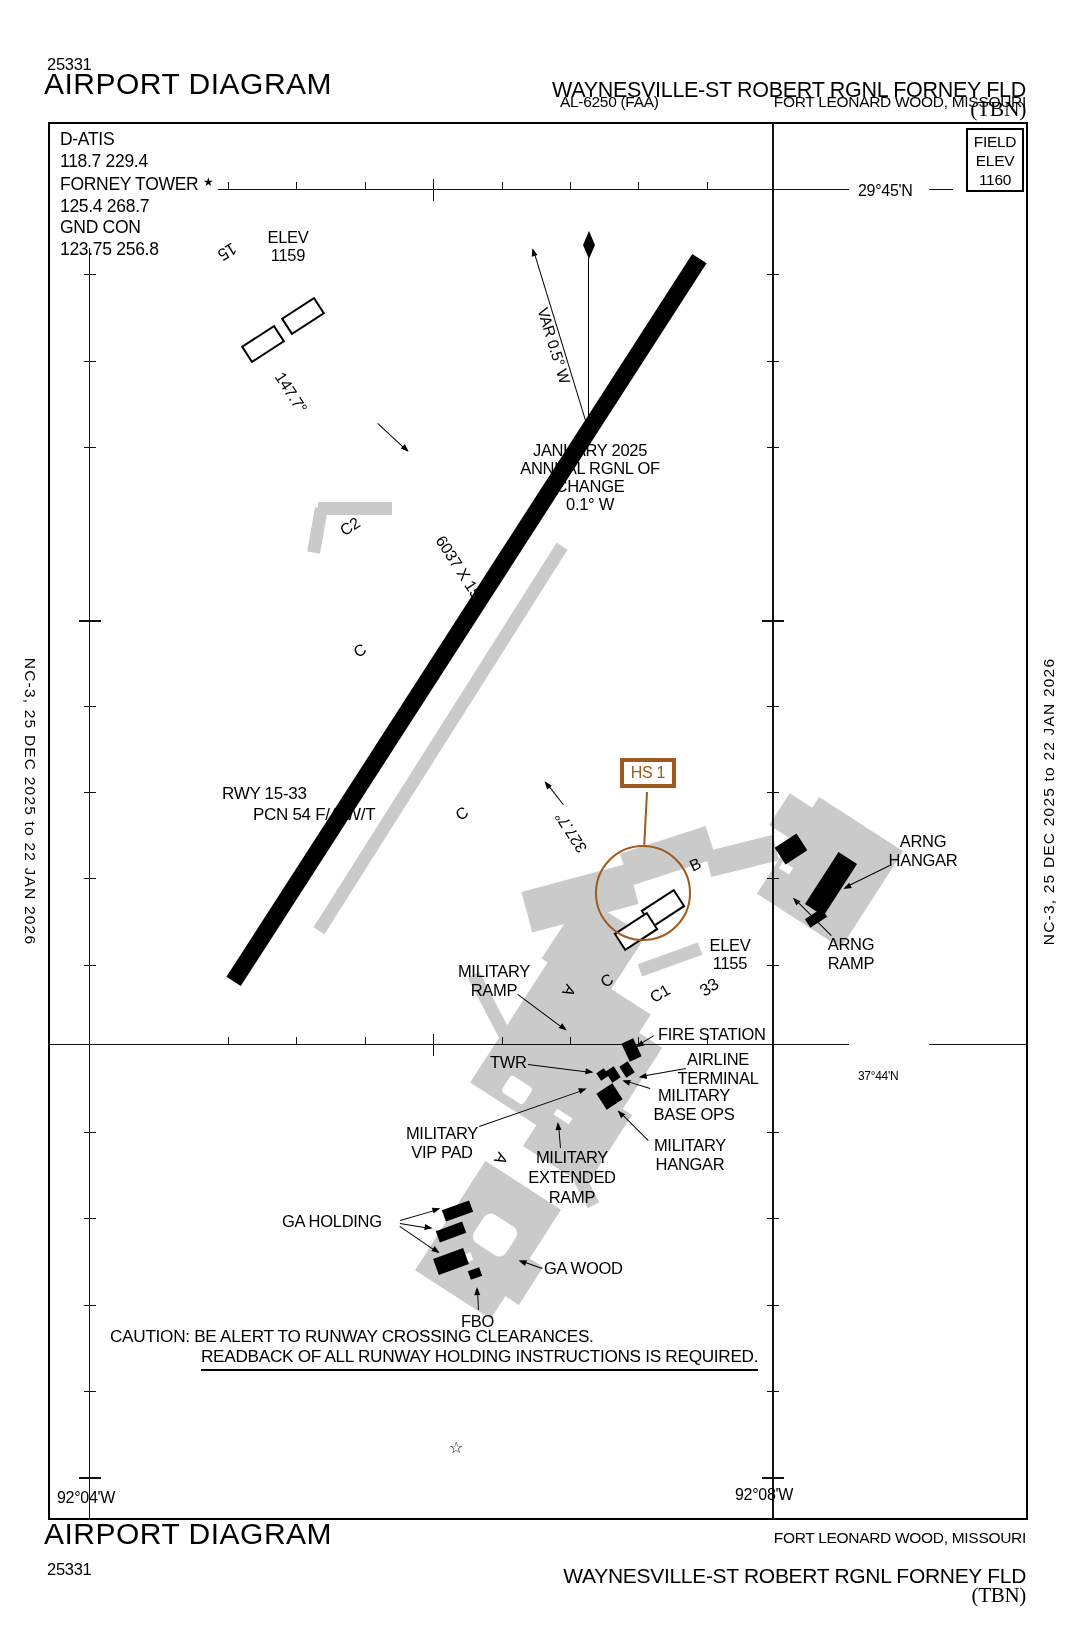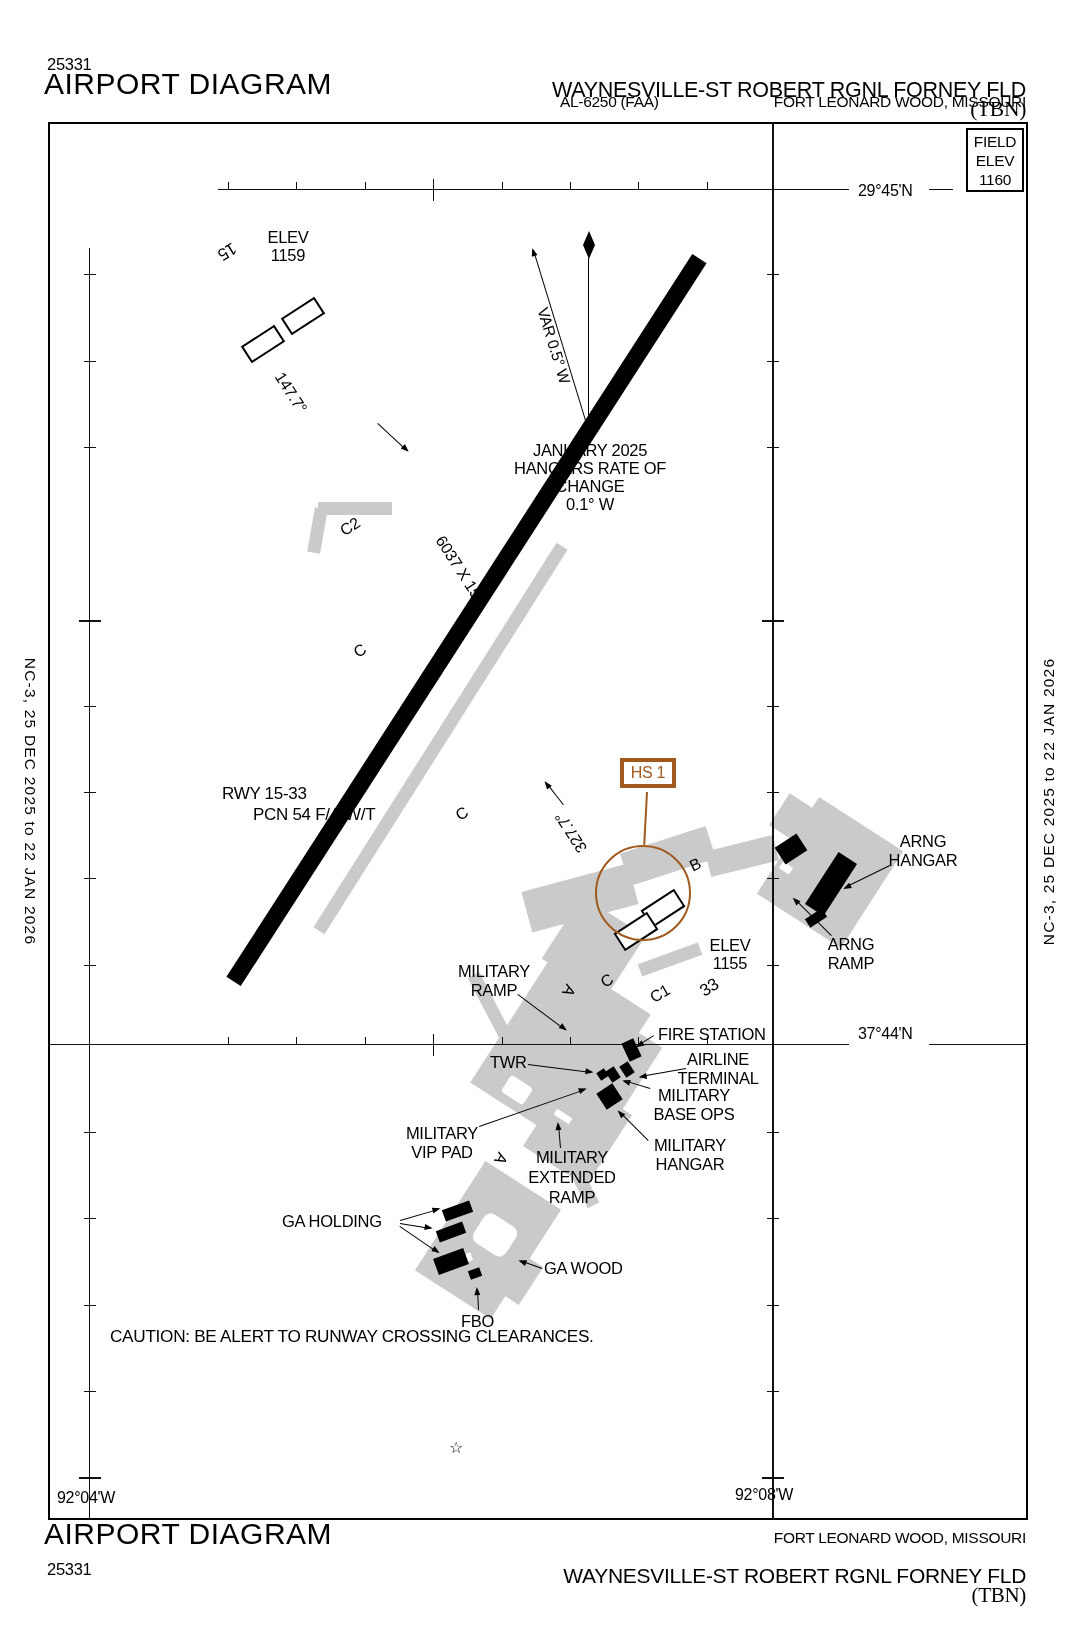--- a/index.html
+++ b/index.html
@@ -39,20 +39,28 @@
 
   <div class="lbl rot" style="left:-140px;top:792px;width:340px;text-align:center;font-size:15.5px;letter-spacing:1.2px;transform:rotate(90deg);">NC-3,  25 DEC 2025  to  22 JAN 2026</div>
   <div class="lbl rot" style="left:878px;top:792px;width:340px;text-align:center;font-size:15.5px;letter-spacing:1.2px;transform:rotate(-90deg);">NC-3,  25 DEC 2025  to  22 JAN 2026</div>
 
   <div class="abs ctr" style="left:966px;top:128px;width:58px;height:64px;border:2px solid #000;box-sizing:border-box;">
     <div class="lbl ctr" style="position:static;font-size:15.5px;line-height:19px;margin-top:2px;">FIELD
 ELEV</div>
     <div class="lbl ctr" style="position:static;font-size:15.5px;line-height:19px;">1160</div>
   </div>
 
+  <div class="abs" style="left:60px;top:129px;font-size:17.5px;line-height:21.5px;">
+    <div>D-ATIS</div>
+    <div>118.7  229.4</div>
+    <div><span>FORNEY TOWER</span> <span style="font-size:12px;vertical-align:4px;">★</span></div>
+    <div>125.4  268.7</div>
+    <div>GND CON</div>
+    <div>123.75  256.8</div>
+  </div>
 
   <div id="gen-under" class="abs" style="left:0;top:0;">
       <div class="gray" style="left: 318px; top: 501.5px; width: 74px; height: 13px; transform: rotate(0deg); border-radius: 0px;"></div>
       <div class="gray" style="left: 310.5px; top: 507.5px; width: 13px; height: 45px; transform: rotate(10deg); border-radius: 0px;"></div>
       <div class="gray" style="left: 433.5px; top: 510.5px; width: 13px; height: 455px; transform: rotate(32.3deg); border-radius: 0px;"></div>
       <div class="gray" style="left: 525px; top: 877px; width: 110px; height: 42px; transform: rotate(-15deg); border-radius: 0px;"></div>
       <div class="gray" style="left: 555.5px; top: 909.5px; width: 75px; height: 75px; transform: rotate(33deg); border-radius: 0px;"></div>
       <div class="gray" style="left: 638px; top: 952.5px; width: 64px; height: 13px; transform: rotate(-20deg); border-radius: 0px;"></div>
       <div class="gray" style="left: 623px; top: 839px; width: 90px; height: 34px; transform: rotate(-18deg); border-radius: 0px;"></div>
       <div class="gray" style="left: 780px; top: 814.5px; width: 100px; height: 115px; transform: rotate(32.8deg); border-radius: 0px;"></div>
@@ -161,21 +169,21 @@
   <div class="abs ctr" style="left:620px;top:758px;width:56px;height:30px;border:4px solid #A05A1E;background:#fff;box-sizing:border-box;">
     <div class="lbl" style="position:static;color:#A05A1E;font-size:16px;line-height:22px;">HS 1</div>
   </div>
 
   <div class="abs" style="left:588.4px;top:258px;width:0;height:170px;border-left:1.5px solid #000;"></div>
   <div class="abs" style="left:583px;top:231px;width:12px;height:28px;background:#000;clip-path:polygon(50% 0,100% 50%,50% 100%,0 50%);"></div>
   <div class="arrow head" style="left:587px;top:427px;width:185px;transform:rotate(-107deg);"></div>
   <div class="lbl rot" style="left:514px;top:336px;width:80px;text-align:center;font-size:15.5px;transform:rotate(73deg);">VAR 0.5° W</div>
   <div class="abs ctr" style="left:485px;top:441px;width:210px;font-size:16.5px;line-height:18px;">
     <div>JANUARY 2025</div>
-    <div>HANGARS RATE OF CHANGE</div>
+    <div>ANNUAL RGNL OF CHANGE</div>
     <div>0.1° W</div>
   </div>
 
   <div class="lbl rot" style="left:218px;top:242px;font-size:17px;transform:rotate(148deg);">15</div>
   <div class="lbl rot" style="left:700px;top:978px;font-size:17px;transform:rotate(-33deg);">33</div>
   <div class="lbl rot ctr" style="left:411px;top:561px;width:100px;font-size:16px;transform:rotate(57.2deg);">6037 X 150</div>
   <div class="lbl rot ctr" style="left:261px;top:383px;width:60px;font-size:16px;transform:rotate(57.2deg);">147.7°</div>
   <div class="lbl rot ctr" style="left:541px;top:823px;width:60px;font-size:16px;transform:rotate(-122.8deg);">327.7°</div>
   <div class="lbl ctr" style="left:258px;top:229px;width:60px;font-size:16.5px;line-height:17.5px;">ELEV
 1159</div>
@@ -210,27 +218,28 @@
 RAMP</div>
   <div class="lbl" style="left:282px;top:1212px;">GA HOLDING</div>
   <div class="lbl" style="left:544px;top:1259px;">GA WOOD</div>
   <div class="lbl" style="left:461px;top:1312px;">FBO</div>
   <div class="lbl ctr" style="left:873px;top:832px;width:100px;">ARNG
 HANGAR</div>
   <div class="lbl ctr" style="left:801px;top:935px;width:100px;">ARNG
 RAMP</div>
 
   <div class="lbl" style="left:858px;top:181px;font-size:16px;">29°45'N</div>
-  <div class="lbl" style="left:858px;top:1024px;font-size:16px;">37°44'N</div>
+  <div class="lbl" style="left:858px;top:1067px;font-size:12px;">37°44'N</div>
   <div class="lbl" style="left:57px;top:1488px;font-size:16px;">92°04'W</div>
   <div class="lbl" style="left:735px;top:1485px;font-size:16px;">92°08'W</div>
 
   <div class="lbl" style="left:449px;top:1438px;font-size:16px;">☆</div>
 
   <div class="lbl" style="left:110px;top:1327px;font-size:17.2px;">CAUTION: BE ALERT TO RUNWAY CROSSING CLEARANCES.</div>
+  <div class="lbl" style="left:201px;top:1347px;font-size:17.2px;border-bottom:2px solid #000;padding-bottom:3px;">READBACK OF ALL RUNWAY HOLDING INSTRUCTIONS IS REQUIRED.</div>
 
   <div class="lbl" style="left:44px;top:1524px;font-size:30px;letter-spacing:0.5px;">AIRPORT DIAGRAM</div>
   <div class="lbl" style="left:47px;top:1560px;font-size:16.5px;">25331</div>
   <div class="lbl" style="left:0;top:1528px;width:1026px;text-align:right;font-size:15.5px;">FORT LEONARD WOOD, MISSOURI</div>
   <div class="lbl" style="left:0;top:1547px;width:1026px;text-align:right;font-size:21px;">
     <span>WAYNESVILLE-ST ROBERT RGNL FORNEY FLD</span>
     <span class="serif">(TBN)</span>
   </div>
 
 </div>

